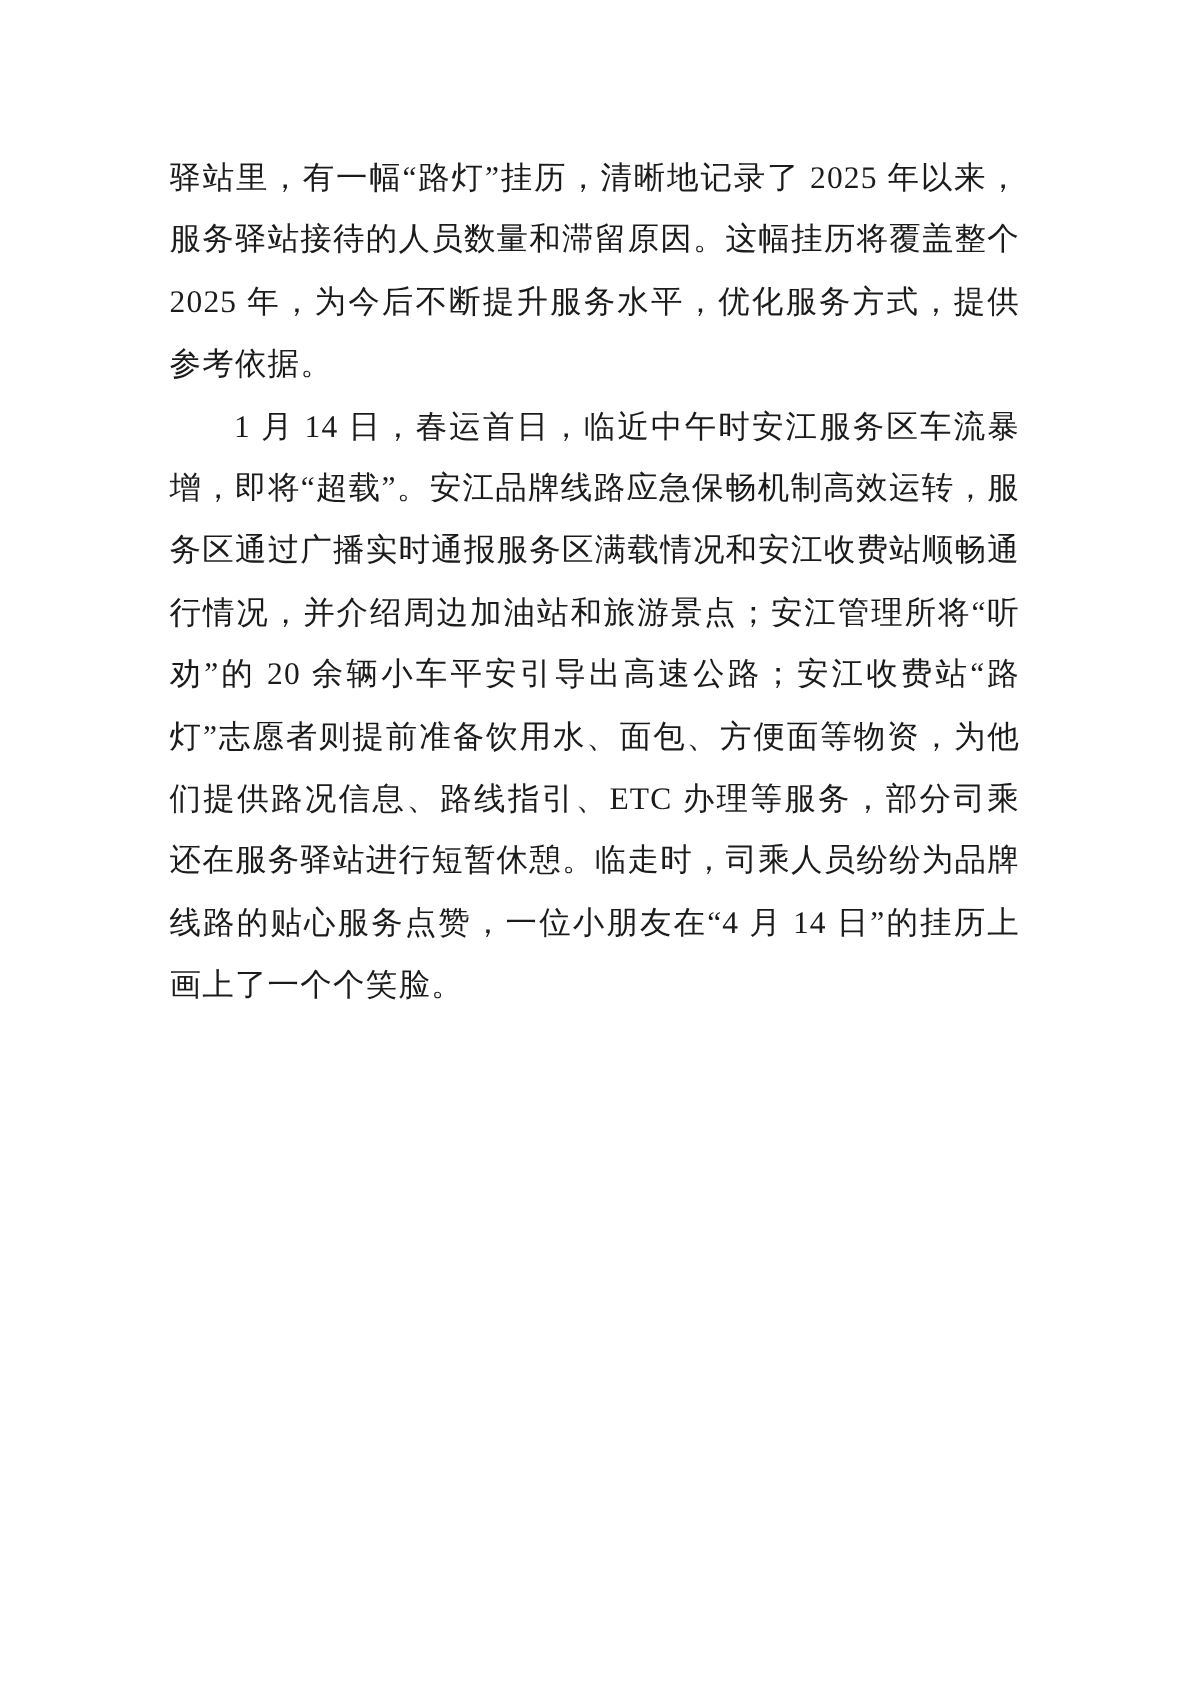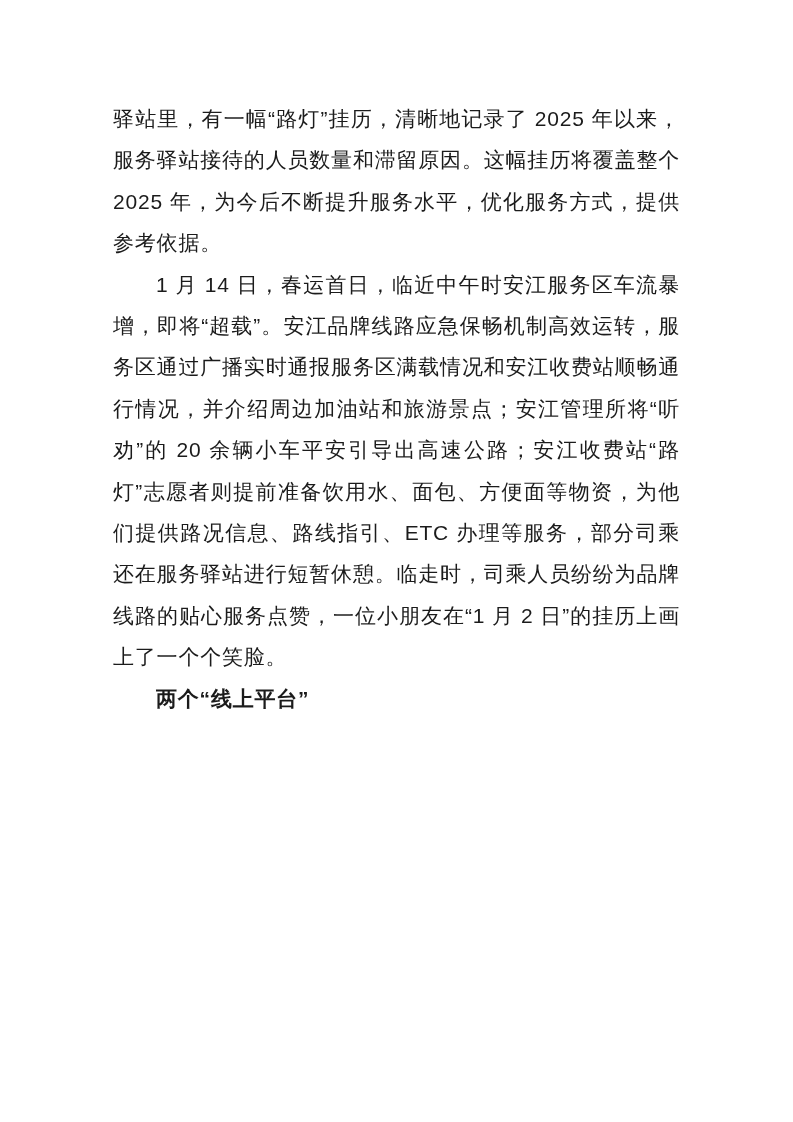--- a/index.html
+++ b/index.html
@@ -16,21 +16,21 @@
   }
   .content {
     position: absolute;
     left: 113px;
     top: 98px;
     width: 567px;
   }
   .para, .heading {
     margin: 0;
     padding: 0;
-    font-family: Liberation Sans, sans-serif;
+    font-family: Liberation Serif, serif;
     font-size: 21px;
     line-height: 41.4px;
     letter-spacing: 0.8px;
     color: #1b1b1b;
     text-align: justify;
     text-justify: inter-ideograph;
   }
   .indent {
     text-indent: 43px;
   }
@@ -39,16 +39,15 @@
     font-weight: 700;
     text-align: left;
   }
 </style>
 </head>
 <body>
 
 <div class="page">
   <div class="content">
     <p class="para">驿站里，有一幅“路灯”挂历，清晰地记录了 2025 年以来，服务驿站接待的人员数量和滞留原因。这幅挂历将覆盖整个 2025 年，为今后不断提升服务水平，优化服务方式，提供参考依据。</p>
-    <p class="para indent">1 月 14 日，春运首日，临近中午时安江服务区车流暴增，即将“超载”。安江品牌线路应急保畅机制高效运转，服务区通过广播实时通报服务区满载情况和安江收费站顺畅通行情况，并介绍周边加油站和旅游景点；安江管理所将“听劝”的 20 余辆小车平安引导出高速公路；安江收费站“路灯”志愿者则提前准备饮用水、面包、方便面等物资，为他们提供路况信息、路线指引、ETC 办理等服务，部分司乘还在服务驿站进行短暂休憩。临走时，司乘人员纷纷为品牌线路的贴心服务点赞，一位小朋友在“1 月 2 日”的挂历上画上了一个个笑脸。</p>
-    <h2 class="heading indent">两个“线上平台”</h2>
+    <p class="para indent">1 月 14 日，春运首日，临近中午时安江服务区车流暴增，即将“超载”。安江品牌线路应急保畅机制高效运转，服务区通过广播实时通报服务区满载情况和安江收费站顺畅通行情况，并介绍周边加油站和旅游景点；安江管理所将“听劝”的 20 余辆小车平安引导出高速公路；安江收费站“路灯”志愿者则提前准备饮用水、面包、方便面等物资，为他们提供路况信息、路线指引、ETC 办理等服务，部分司乘还在服务驿站进行短暂休憩。临走时，司乘人员纷纷为品牌线路的贴心服务点赞，一位小朋友在“4 月 14 日”的挂历上画上了一个个笑脸。</p>
   </div>
 </div>
 
 </body></html>

